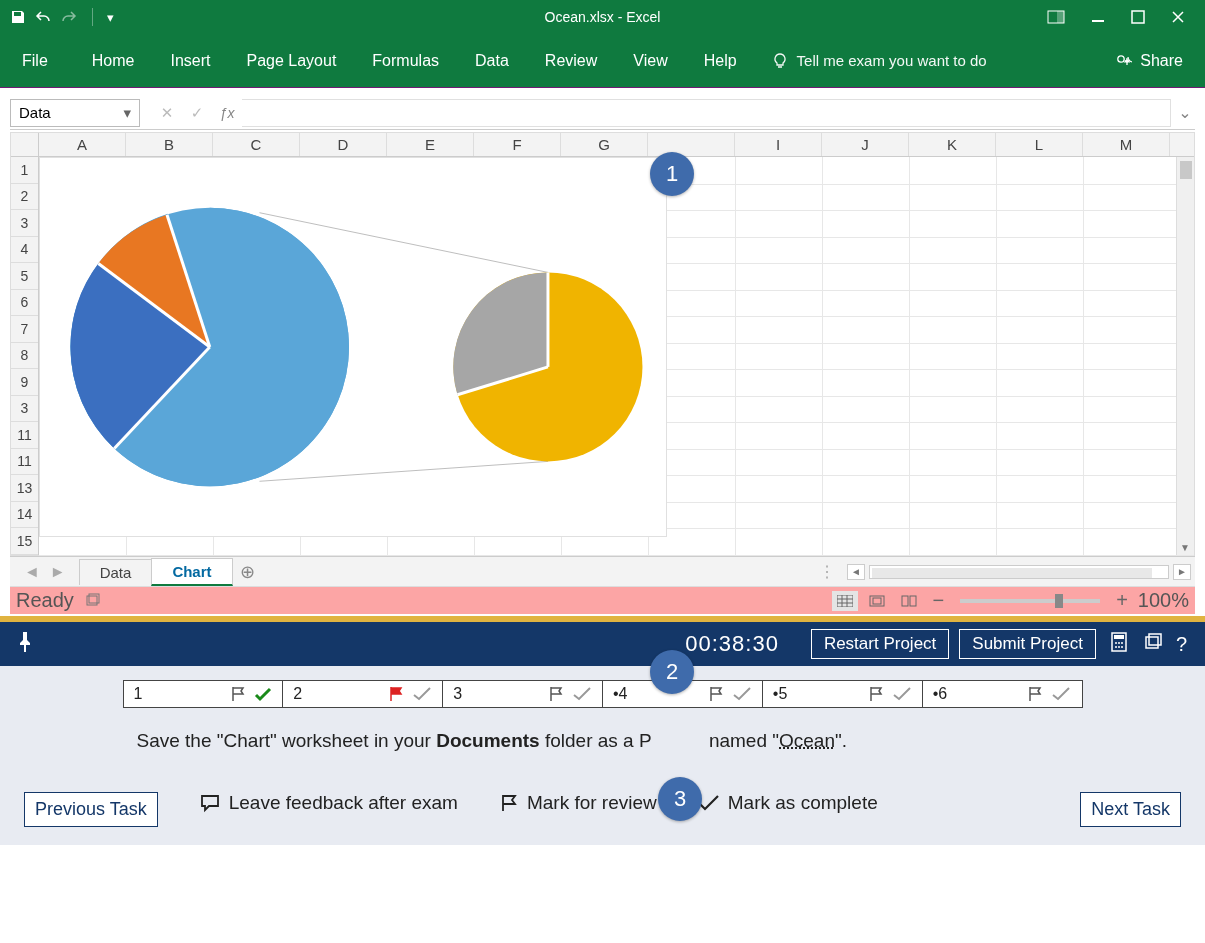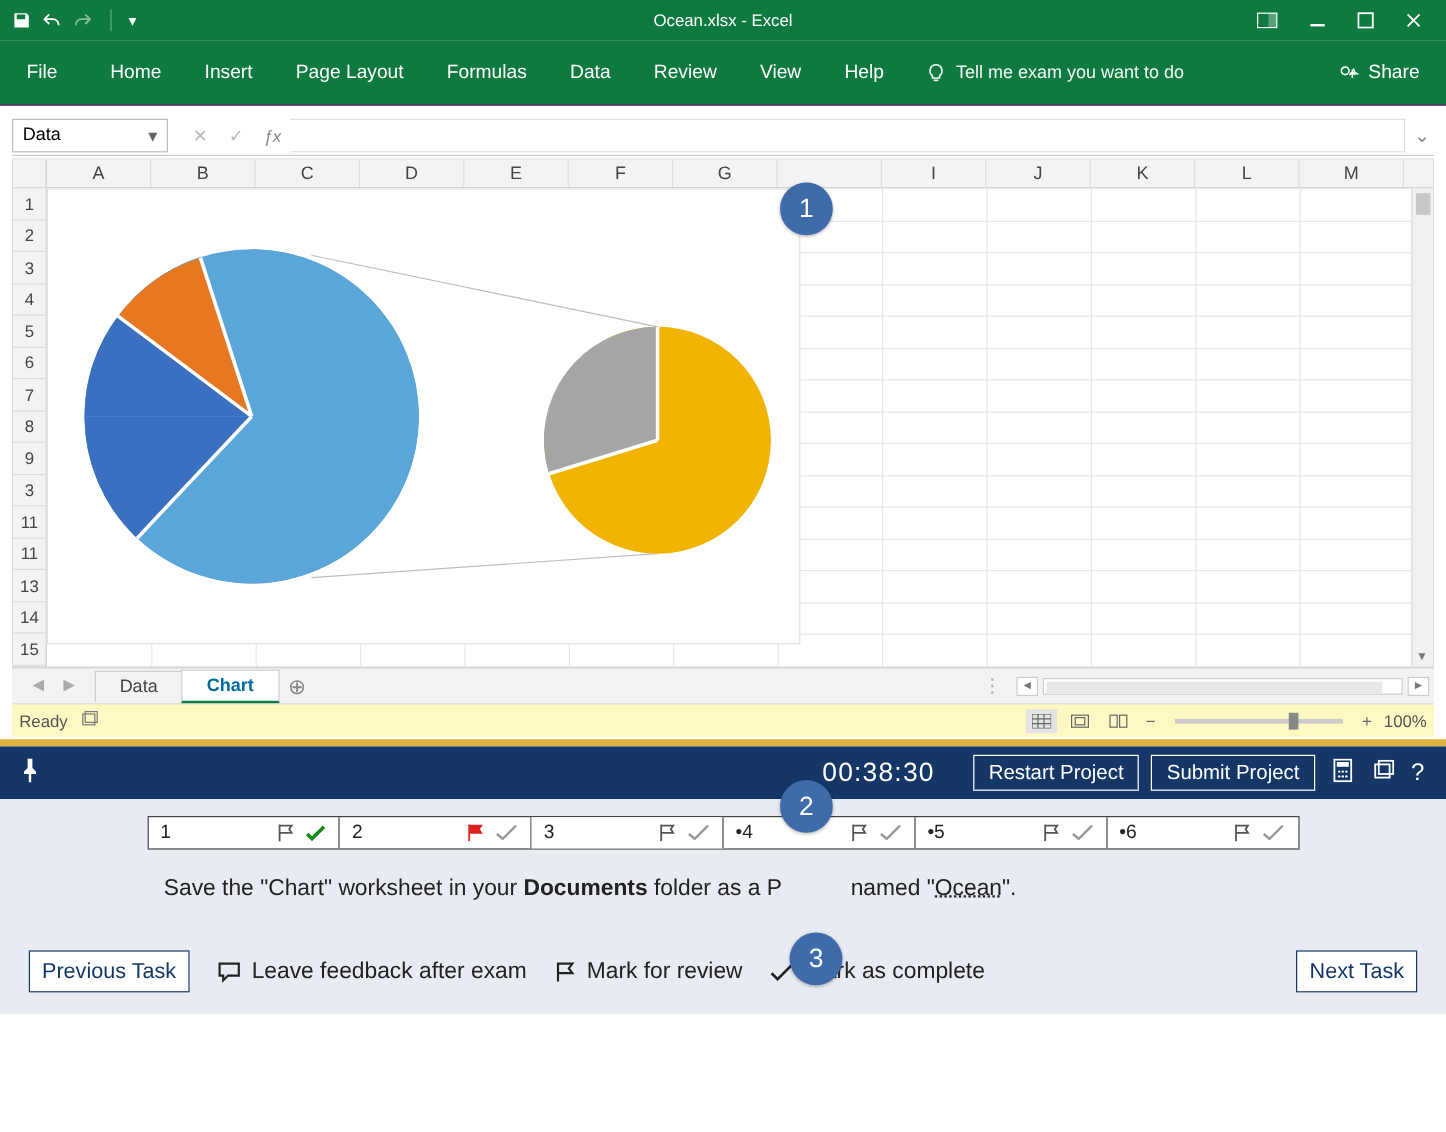--- a/index.html
+++ b/index.html
@@ -52,21 +52,21 @@
   .stab { padding:4px 20px; border:1px solid #ccc; border-bottom:none; background:#f3f3f3; font-size:15px; color:#444; margin-left:-1px; }
   .stab.active { background:#fff; color:#0369a1; font-weight:600; border-bottom:2px solid #0f7a3f; }
   .addsheet { width:30px; text-align:center; color:#888; font-size:18px; }
   .hscroll-area { margin-left:auto; display:flex; align-items:center; gap:4px; padding-right:4px;}
   .hbar { width:300px; height:14px; border:1px solid #ccc; background:#fff; position:relative;}
   .hbar .th { position:absolute; left:2px; top:2px; height:10px; width:280px; background:#e8e8e8;}
   .harrow { width:18px; height:16px; border:1px solid #ccc; display:flex; align-items:center; justify-content:center; color:#777; font-size:10px; background:#fff;}
   .dots { color:#aaa; padding:0 8px; }
 
   
-  .statusbar { height:28px; margin:0 10px; display:flex; align-items:center; background:#fef9c3; font-size:14px; color:#555; border-top:1px solid #ddd;}
+  .statusbar { height:28px; margin:0 10px; display:flex; align-items:center; background:#fca5a5; font-size:20px; color:#555; border-top:1px solid #ddd;}
   .sb-left { display:flex; align-items:center; gap:12px; padding-left:6px;}
   .sb-right { margin-left:auto; display:flex; align-items:center; gap:6px; padding-right:6px;}
   .viewbtn { width:26px; height:20px; border:1px solid transparent; display:flex; align-items:center; justify-content:center; color:#666; }
   .viewbtn.active { background:#e4e4e4; }
   .zoomslider { width:140px; height:4px; background:#ccc; position:relative; margin:0 6px;}
   .zoomslider .zthumb { position:absolute; top:-5px; left:95px; width:8px; height:14px; background:#888;}
 
   .gold-sep { height:6px; background:#e0b340; margin-top:2px; }
 
   
@@ -80,21 +80,21 @@
   .taskpanel { background:#e8ebf2; padding:14px 20px 18px; }
   .tasktabs { display:flex; border:1px solid #444; width:960px; margin:0 auto 22px; background:#fff; }
   .ttab { flex:1; display:flex; align-items:center; justify-content:space-between; padding:4px 10px; border-right:1px solid #444; font-size:16px; color:#222; }
   .ttab:last-child { border-right:none; }
   .ttab.active { background:#fff; }
   .ttab .tnum { }
   .ttab .ticons { display:flex; gap:6px; align-items:center;}
   .dot { font-size:16px; line-height:1; }
   .instruction { text-align:left; font-size:19px; color:#222; width:960px; margin:0 auto 40px; padding-left:14px;}
   .instruction .ul { text-decoration: underline dotted; }
-  .bottomrow { display:flex; align-items:center; gap:22px; padding:0 4px;}
+  .bottomrow { display:flex; align-items:flex-start; gap:41px; padding:0 4px;}
   .navbtn { border:1.5px solid #143768; background:#fff; color:#143768; padding:6px 10px; font-size:18px; cursor:pointer;}
   .optlink { display:flex; align-items:center; gap:8px; font-size:19px; color:#222; }
   .spacer { flex:1; }
 
   
   .callout { position:absolute; width:44px; height:44px; border-radius:50%; background:#3f6bab; color:#fff; display:flex; align-items:center; justify-content:center; font-size:22px; font-weight:500; box-shadow:0 1px 3px rgba(0,0,0,.3); z-index:50;}
 </style>
 </head>
 <body>
 

